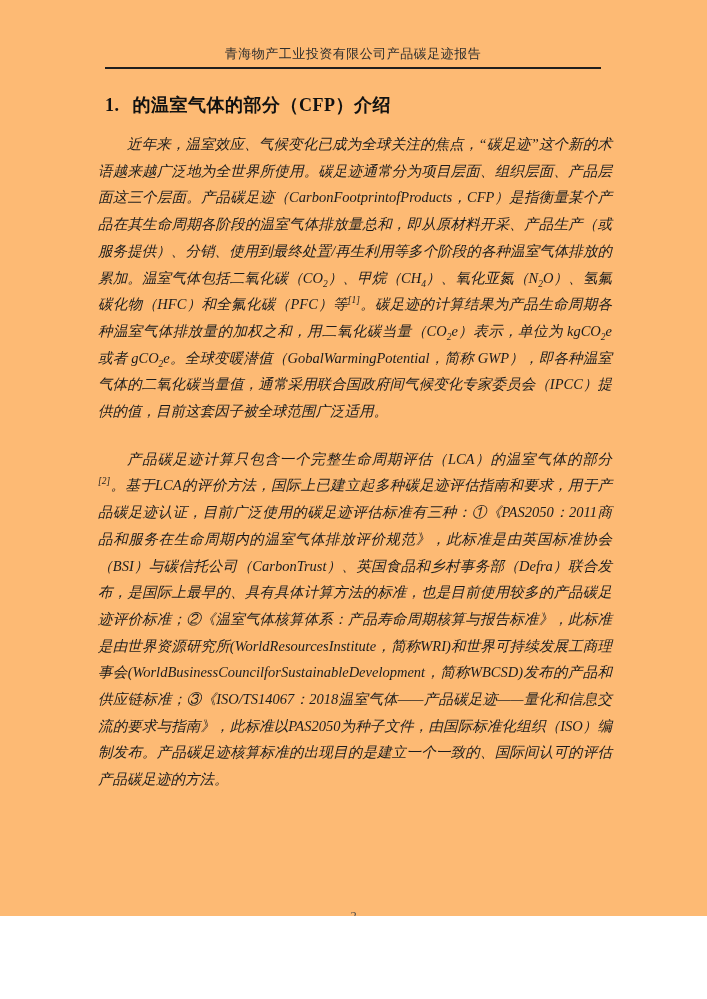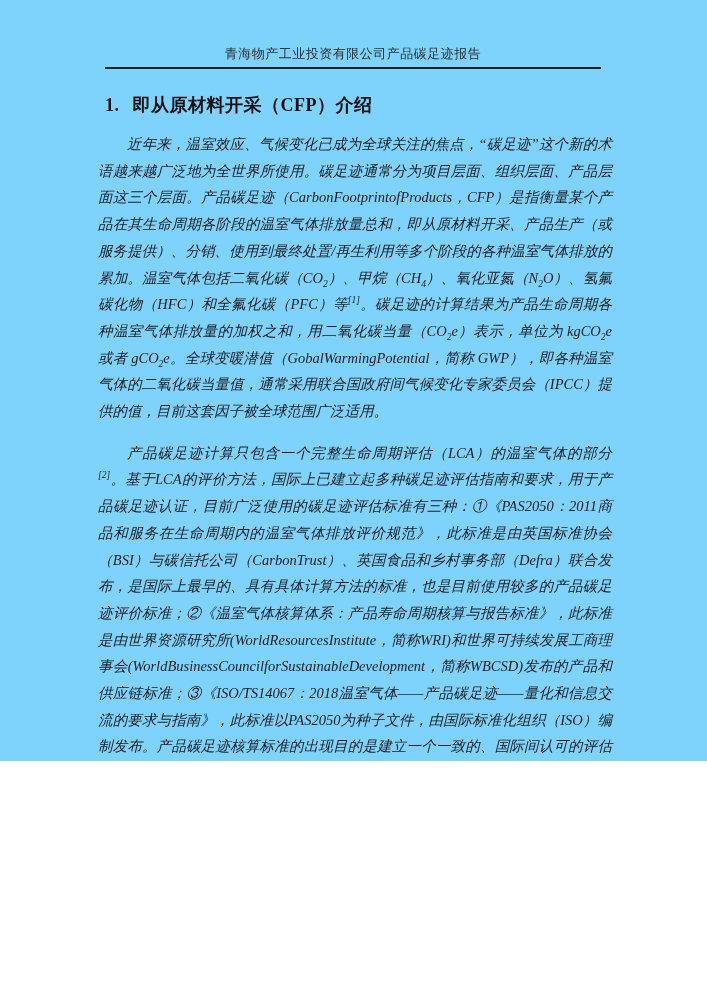--- a/index.html
+++ b/index.html
@@ -3,22 +3,22 @@
 <meta charset="utf-8">
 <style>
   html, body {
     margin: 0;
     padding: 0;
     background: #ffffff;
   }
   .page {
     position: relative;
     width: 707px;
-    height: 761px;
-    background: #7dd3fc;
+    height: 916px;
+    background: #fdba74;
     overflow: hidden;
     font-family: "Liberation Serif", "DejaVu Serif", serif;
     color: #1c1c1c;
   }
   .header {
     position: absolute;
     top: 44px;
     left: 105px;
     width: 496px;
     text-align: center;
@@ -51,21 +51,21 @@
     line-height: 26.7px;
     text-align: justify;
     color: #1c1c1c;
   }
   .body-text p {
     margin: 0;
     text-indent: 2em;
     font-style: italic;
   }
   .body-text p + p {
-    margin-top: 15px;
+    margin-top: 21px;
   }
   .body-text sup {
     font-size: 9.5px;
     line-height: 0;
     vertical-align: super;
   }
   .body-text sub {
     font-size: 9.5px;
     line-height: 0;
     vertical-align: sub;
@@ -85,21 +85,21 @@
 </head>
 <body>
 
 <div class="page">
 
   <div class="header">
     <span class="header-title">青海物产工业投资有限公司产品碳足迹报告</span>
   </div>
 
   <div class="section-heading">
-    <span class="num">1.</span><span>即从原材料开采（CFP）介绍</span>
+    <span class="num">1.</span><span>的温室气体的部分（CFP）介绍</span>
   </div>
 
   <div class="body-text">
     <p><span>近年来，温室效应、气候变化已成为全球关注的焦点，“碳足迹”这个新的术语越来越广泛地为全世界所使用。碳足迹通常分为项目层面、组织层面、产品层面这三个层面。产品碳足迹（CarbonFootprintofProducts，CFP）是指衡量某个产品在其生命周期各阶段的温室气体排放量总和，即从原材料开采、产品生产（或服务提供）、分销、使用到最终处置/再生利用等多个阶段的各种温室气体排放的累加。温室气体包括二氧化碳（CO</span><sub>2</sub><span>）、甲烷（CH</span><sub>4</sub><span>）、氧化亚氮（N</span><sub>2</sub><span>O）、氢氟碳化物（HFC）和全氟化碳（PFC）等</span><sup>[1]</sup><span>。碳足迹的计算结果为产品生命周期各种温室气体排放量的加权之和，用二氧化碳当量（CO</span><sub>2</sub><span>e）表示，单位为 kgCO</span><sub>2</sub><span>e 或者 gCO</span><sub>2</sub><span>e。全球变暖潜值（GobalWarmingPotential，简称 GWP），即各种温室气体的二氧化碳当量值，通常采用联合国政府间气候变化专家委员会（IPCC）提供的值，目前这套因子被全球范围广泛适用。</span></p>
     <p><span>产品碳足迹计算只包含一个完整生命周期评估（LCA）的温室气体的部分</span><sup>[2]</sup><span>。基于LCA的评价方法，国际上已建立起多种碳足迹评估指南和要求，用于产品碳足迹认证，目前广泛使用的碳足迹评估标准有三种：①《PAS2050：2011商品和服务在生命周期内的温室气体排放评价规范》，此标准是由英国标准协会（BSI）与碳信托公司（CarbonTrust）、英国食品和乡村事务部（Defra）联合发布，是国际上最早的、具有具体计算方法的标准，也是目前使用较多的产品碳足迹评价标准；②《温室气体核算体系：产品寿命周期核算与报告标准》，此标准是由世界资源研究所(WorldResourcesInstitute，简称WRI)和世界可持续发展工商理事会(WorldBusinessCouncilforSustainableDevelopment，简称WBCSD)发布的产品和供应链标准；③《ISO/TS14067：2018温室气体——产品碳足迹——量化和信息交流的要求与指南》，此标准以PAS2050为种子文件，由国际标准化组织（ISO）编制发布。产品碳足迹核算标准的出现目的是建立一个一致的、国际间认可的评估产品碳足迹的方法。</span></p>
   </div>
 
   <div class="footer">
     <span class="page-number">2</span>
   </div>

